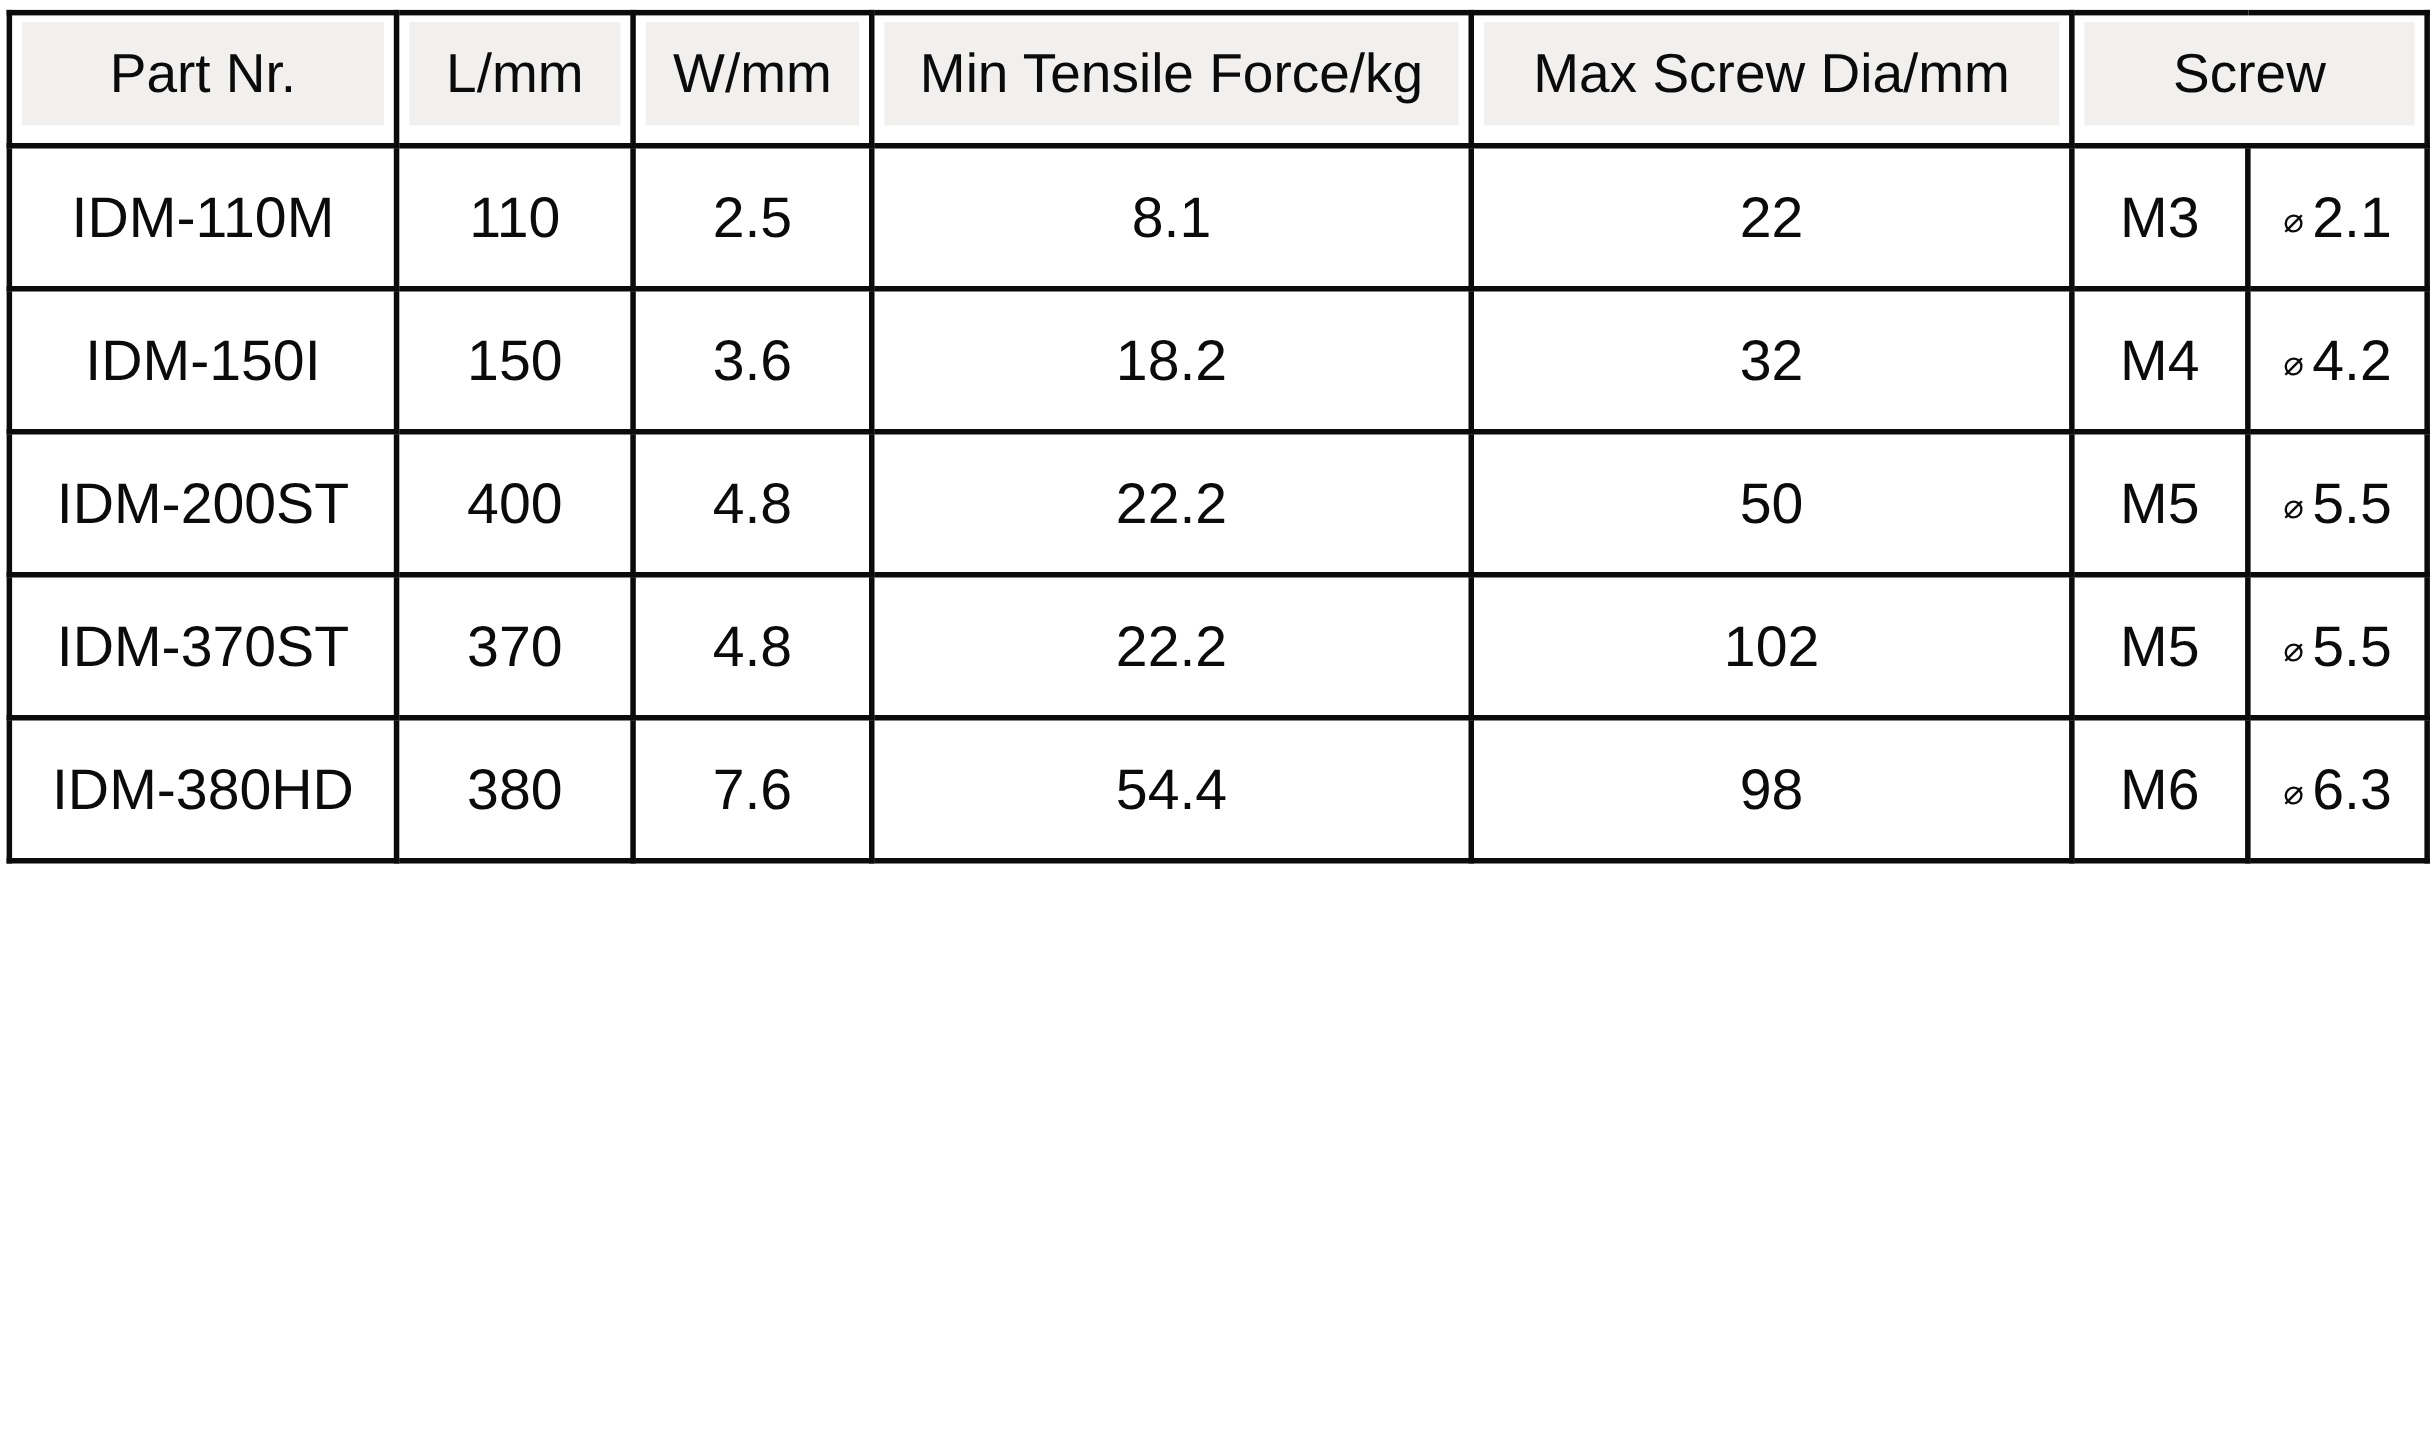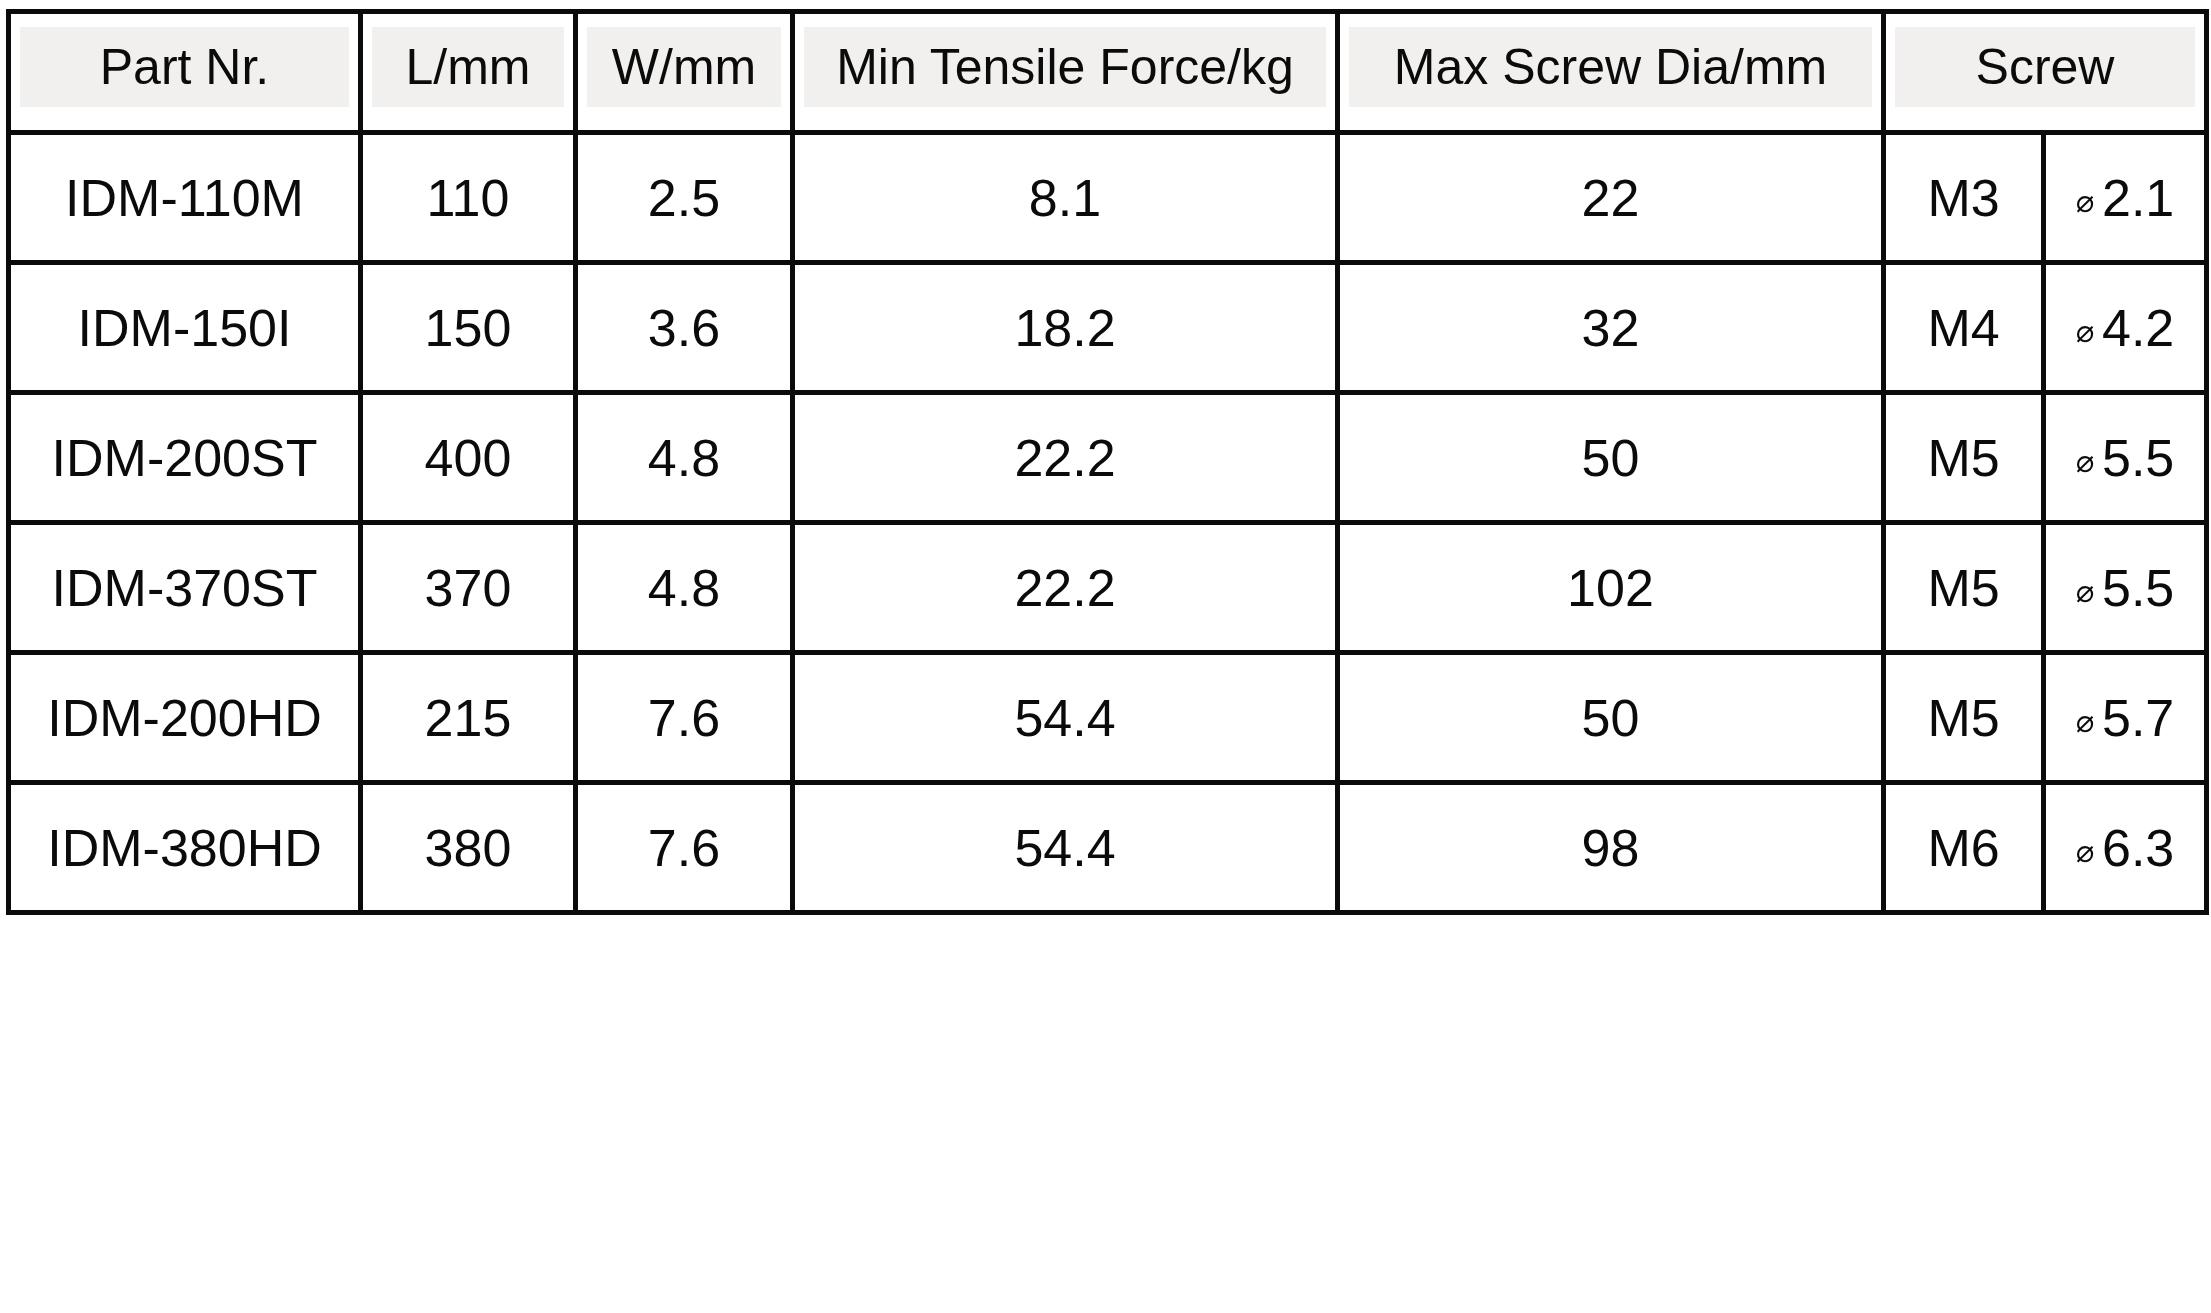--- a/index.html
+++ b/index.html
@@ -33,21 +33,21 @@
   th {
     height: 116px;
     font-size: 50px;
     background: #ffffff;
   }
   .hdr {
     display: flex;
     align-items: center;
     justify-content: center;
     background: #f1f0ee;
-    height: 80px;
+    height: 94px;
     margin: 6px 9px 16px 9px;
   }
   td {
     height: 125px;
     font-size: 52px;
     background: #ffffff;
   }
   .dia-sym {
     font-family: "DejaVu Sans", sans-serif;
     font-size: 0.60em;
@@ -147,31 +147,20 @@
     <td>370</td>
     <td>4.8</td>
     <td>22.2</td>
     <td>102</td>
     <td>M5</td>
     <td>
       <span class="dia-sym">⌀</span><span>5.5</span>
     </td>
   </tr>
 
-  <tr>
-    <td>IDM-200HD</td>
-    <td>215</td>
-    <td>7.6</td>
-    <td>54.4</td>
-    <td>50</td>
-    <td>M5</td>
-    <td>
-      <span class="dia-sym">⌀</span><span>5.7</span>
-    </td>
-  </tr>
 
 
   <tr>
     <td>IDM-380HD</td>
     <td>380</td>
     <td>7.6</td>
     <td>54.4</td>
     <td>98</td>
     <td>M6</td>
     <td>

